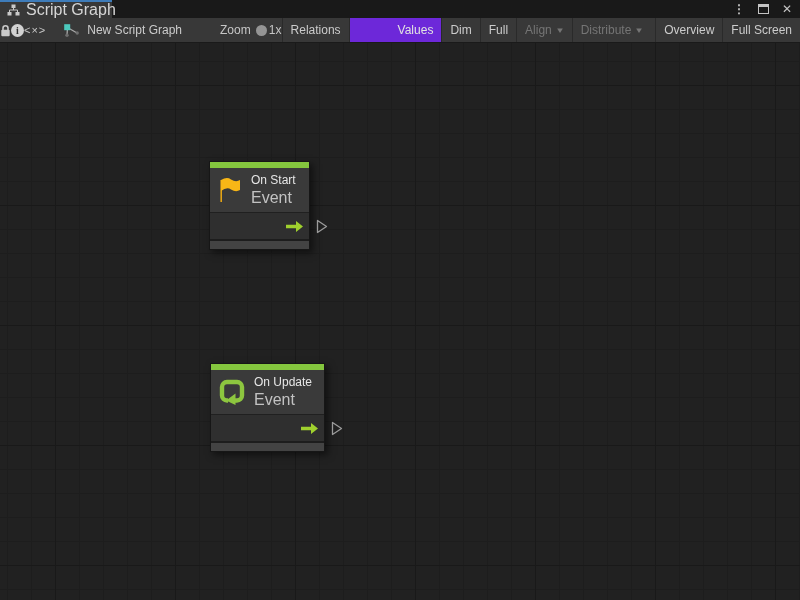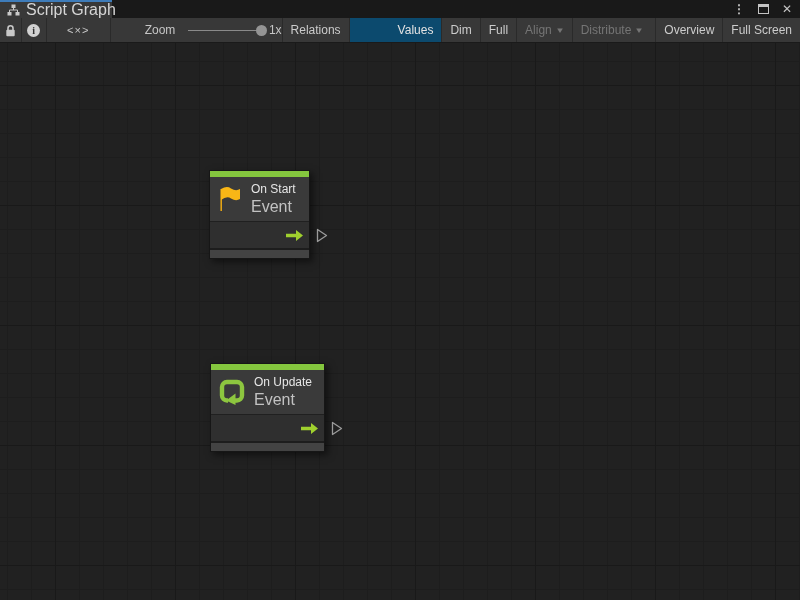--- a/index.html
+++ b/index.html
@@ -33,21 +33,21 @@
                  align-items:center; justify-content:center; font-family:"Liberation Serif", serif; }
   .newgraph-btn { margin-left:13px; gap:7px; padding:0 4px; }
   .zoom-label { display:flex; align-items:center; margin-left:34px; color:#c6c6c6; }
   .slider { position:relative; width:84px; height:100%; margin-left:13px; cursor:pointer; }
   .slider-track { position:absolute; left:0; right:0; top:12px; height:1px; background:#8a8a8a; }
   .slider-thumb { position:absolute; right:-3px; top:7px; width:11px; height:11px;
                   border-radius:50%; background:#959595; }
   .zoom-value { display:flex; align-items:center; margin-left:5px; color:#c6c6c6; }
   .right-group { margin-left:auto; display:flex; align-items:stretch; }
   .right-group .tb-btn { padding:0 8px; border-left:1px solid #2a2a2a; }
-  .tb-btn.active { background:#0c4a6e; color:#e2e2e2;padding-left:48px; }
+  .tb-btn.active { background:#6d28d9; color:#e2e2e2;padding-left:48px; }
   .tb-btn.disabled { color:#757575; cursor:default; }
   .caret { font-size:8px; margin-left:4px; transform:scaleX(1.2); }
   .group-gap { margin-left:4px; }
 
   
   .canvas { position:relative; width:800px; height:557px; background-color:#212121;
     background-image:
       linear-gradient(#191919 1px, transparent 1px),
       linear-gradient(90deg, #191919 1px, transparent 1px),
       linear-gradient(#1d1d1d 1px, transparent 1px),
@@ -103,20 +103,31 @@
   </div>
   <div class="tb-sep"></div>
   <div class="tb-btn info-btn">
     <span class="info-circle">i</span>
   </div>
   <div class="tb-sep"></div>
   <div class="tb-btn code-btn">
     <span>&lt;×&gt;</span>
   </div>
   <div class="tb-sep"></div>
+  <div class="tb-btn newgraph-btn">
+    <span style="display:flex">
+      <svg width="17" height="15" viewBox="0 0 17 15">
+        <path d="M4.5 4.5 L4 12.3 M4.5 4.5 L14 10" stroke="#a9a9a9" stroke-width="1.3" fill="none"></path>
+        <circle cx="4" cy="12.3" r="1.7" fill="#6f6f6f"></circle>
+        <circle cx="14.2" cy="10" r="1.7" fill="#6f6f6f"></circle>
+        <rect x="1.2" y="1.2" width="6" height="6" fill="#4cc9bd"></rect>
+      </svg>
+    </span>
+    <span>New Script Graph</span>
+  </div>
   <div class="zoom-label">Zoom</div>
   <div class="slider">
     <div class="slider-track"></div>
     <div class="slider-thumb"></div>
   </div>
   <div class="zoom-value">1x</div>
 
   <div class="right-group">
     <div class="tb-btn">
       <span>Relations</span>
@@ -142,21 +153,21 @@
       <span>Overview</span>
     </div>
     <div class="tb-btn">
       <span>Full Screen</span>
     </div>
   </div>
 </div>
 
 <div class="canvas">
 
-  <div class="node" style="left:209px; top:127px; width:101px;">
+  <div class="node" style="left:209px; top:118px; width:101px;">
     <div class="node-colorbar"></div>
     <div class="node-header">
       <span style="display:flex">
         <svg width="24" height="28" viewBox="0 0 24 28">
           <path d="M3.2 4 L3.2 26" stroke="#e3a315" stroke-width="1.6"></path>
           <path d="M3 4 Q 9 0.5 13 3.5 Q 18 6.5 22 4 L 22 14 Q 18 16.5 13 13.5 Q 9 10.5 3 15 Z" fill="#f8b616"></path>
         </svg>
       </span>
       <div class="node-titles">
         <span class="node-title">On Start</span>

